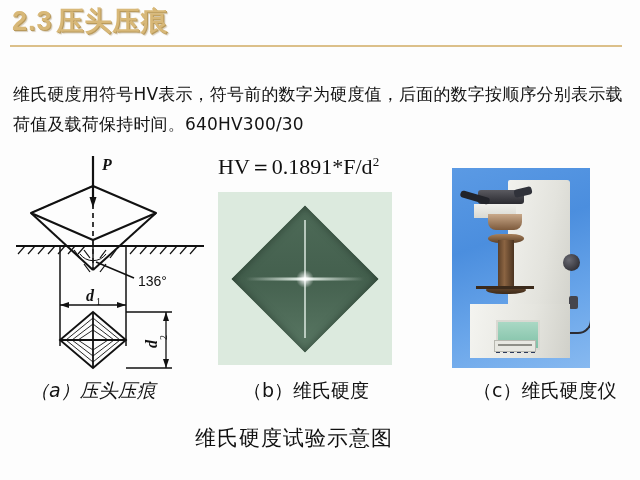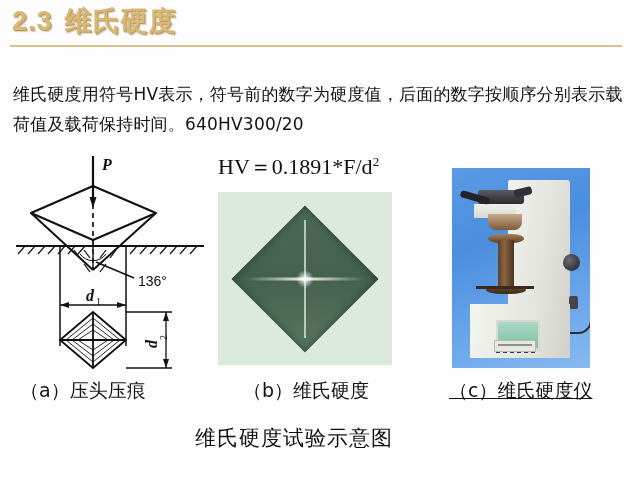--- a/index.html
+++ b/index.html
@@ -19,21 +19,21 @@
     position: absolute;
     left: 12px; top: 6px;
     font-size: 27px;
     font-weight: bold;
     letter-spacing: 1px;
     color: #d8b878;
     text-shadow: 1px 1px 0 #b99a5c, 2px 2px 1px rgba(150,120,70,.35);
     white-space: nowrap;
     line-height: 1.15;
   }
-  #slide-title .tnum { margin-right: 12px; }
+  #slide-title .tnum { margin-right: 4px; }
   #title-rule {
     position: absolute;
     left: 10px; top: 45px;
     width: 612px; height: 2px;
     background: #dcc08a;
   }
 
   
   #body-text {
     position: absolute;
@@ -197,44 +197,44 @@
 
   
   .caption {
     position: absolute;
     top: 378px;
     font-size: 19px;
     font-family: "DejaVu Sans", "Liberation Sans", sans-serif;
     color: #121212;
     white-space: nowrap;
   }
-  #caption-a { left: 20px; }
+  #caption-a { left: 30px; font-style: italic; }
   #caption-b { left: 243px; }
-  #caption-c { left: 449px; text-decoration: underline; }
+  #caption-c { left: 473px; }
 
   
   #figure-title {
     position: absolute;
     top: 424px; left: 0; width: 588px;
     text-align: center;
     font-family: "Liberation Serif", "DejaVu Serif", serif;
     font-size: 21px;
     color: #101010;
     letter-spacing: 1px;
   }
 </style>
 </head>
 <body>
 
 <div id="slide-title">
-  <span class="tnum">2.3</span><span>维氏硬度</span>
+  <span class="tnum">2.3</span><span>压头压痕</span>
 </div>
 <div id="title-rule"></div>
 
-<p id="body-text">维氏硬度用符号HV表示，符号前的数字为硬度值，后面的数字按顺序分别表示载荷值及载荷保持时间。640HV300/20</p>
+<p id="body-text">维氏硬度用符号HV表示，符号前的数字为硬度值，后面的数字按顺序分别表示载荷值及载荷保持时间。640HV300/30</p>
 
 <div id="formula">
   <span>HV＝0.1891*F/d</span><sup>2</sup>
 </div>
 
 <div id="figures">
 
   <div class="fig" id="fig-a">
     <svg width="192" height="222" viewBox="0 0 192 222">
       <g stroke="#111" fill="none" stroke-width="1.6" stroke-linejoin="round">

